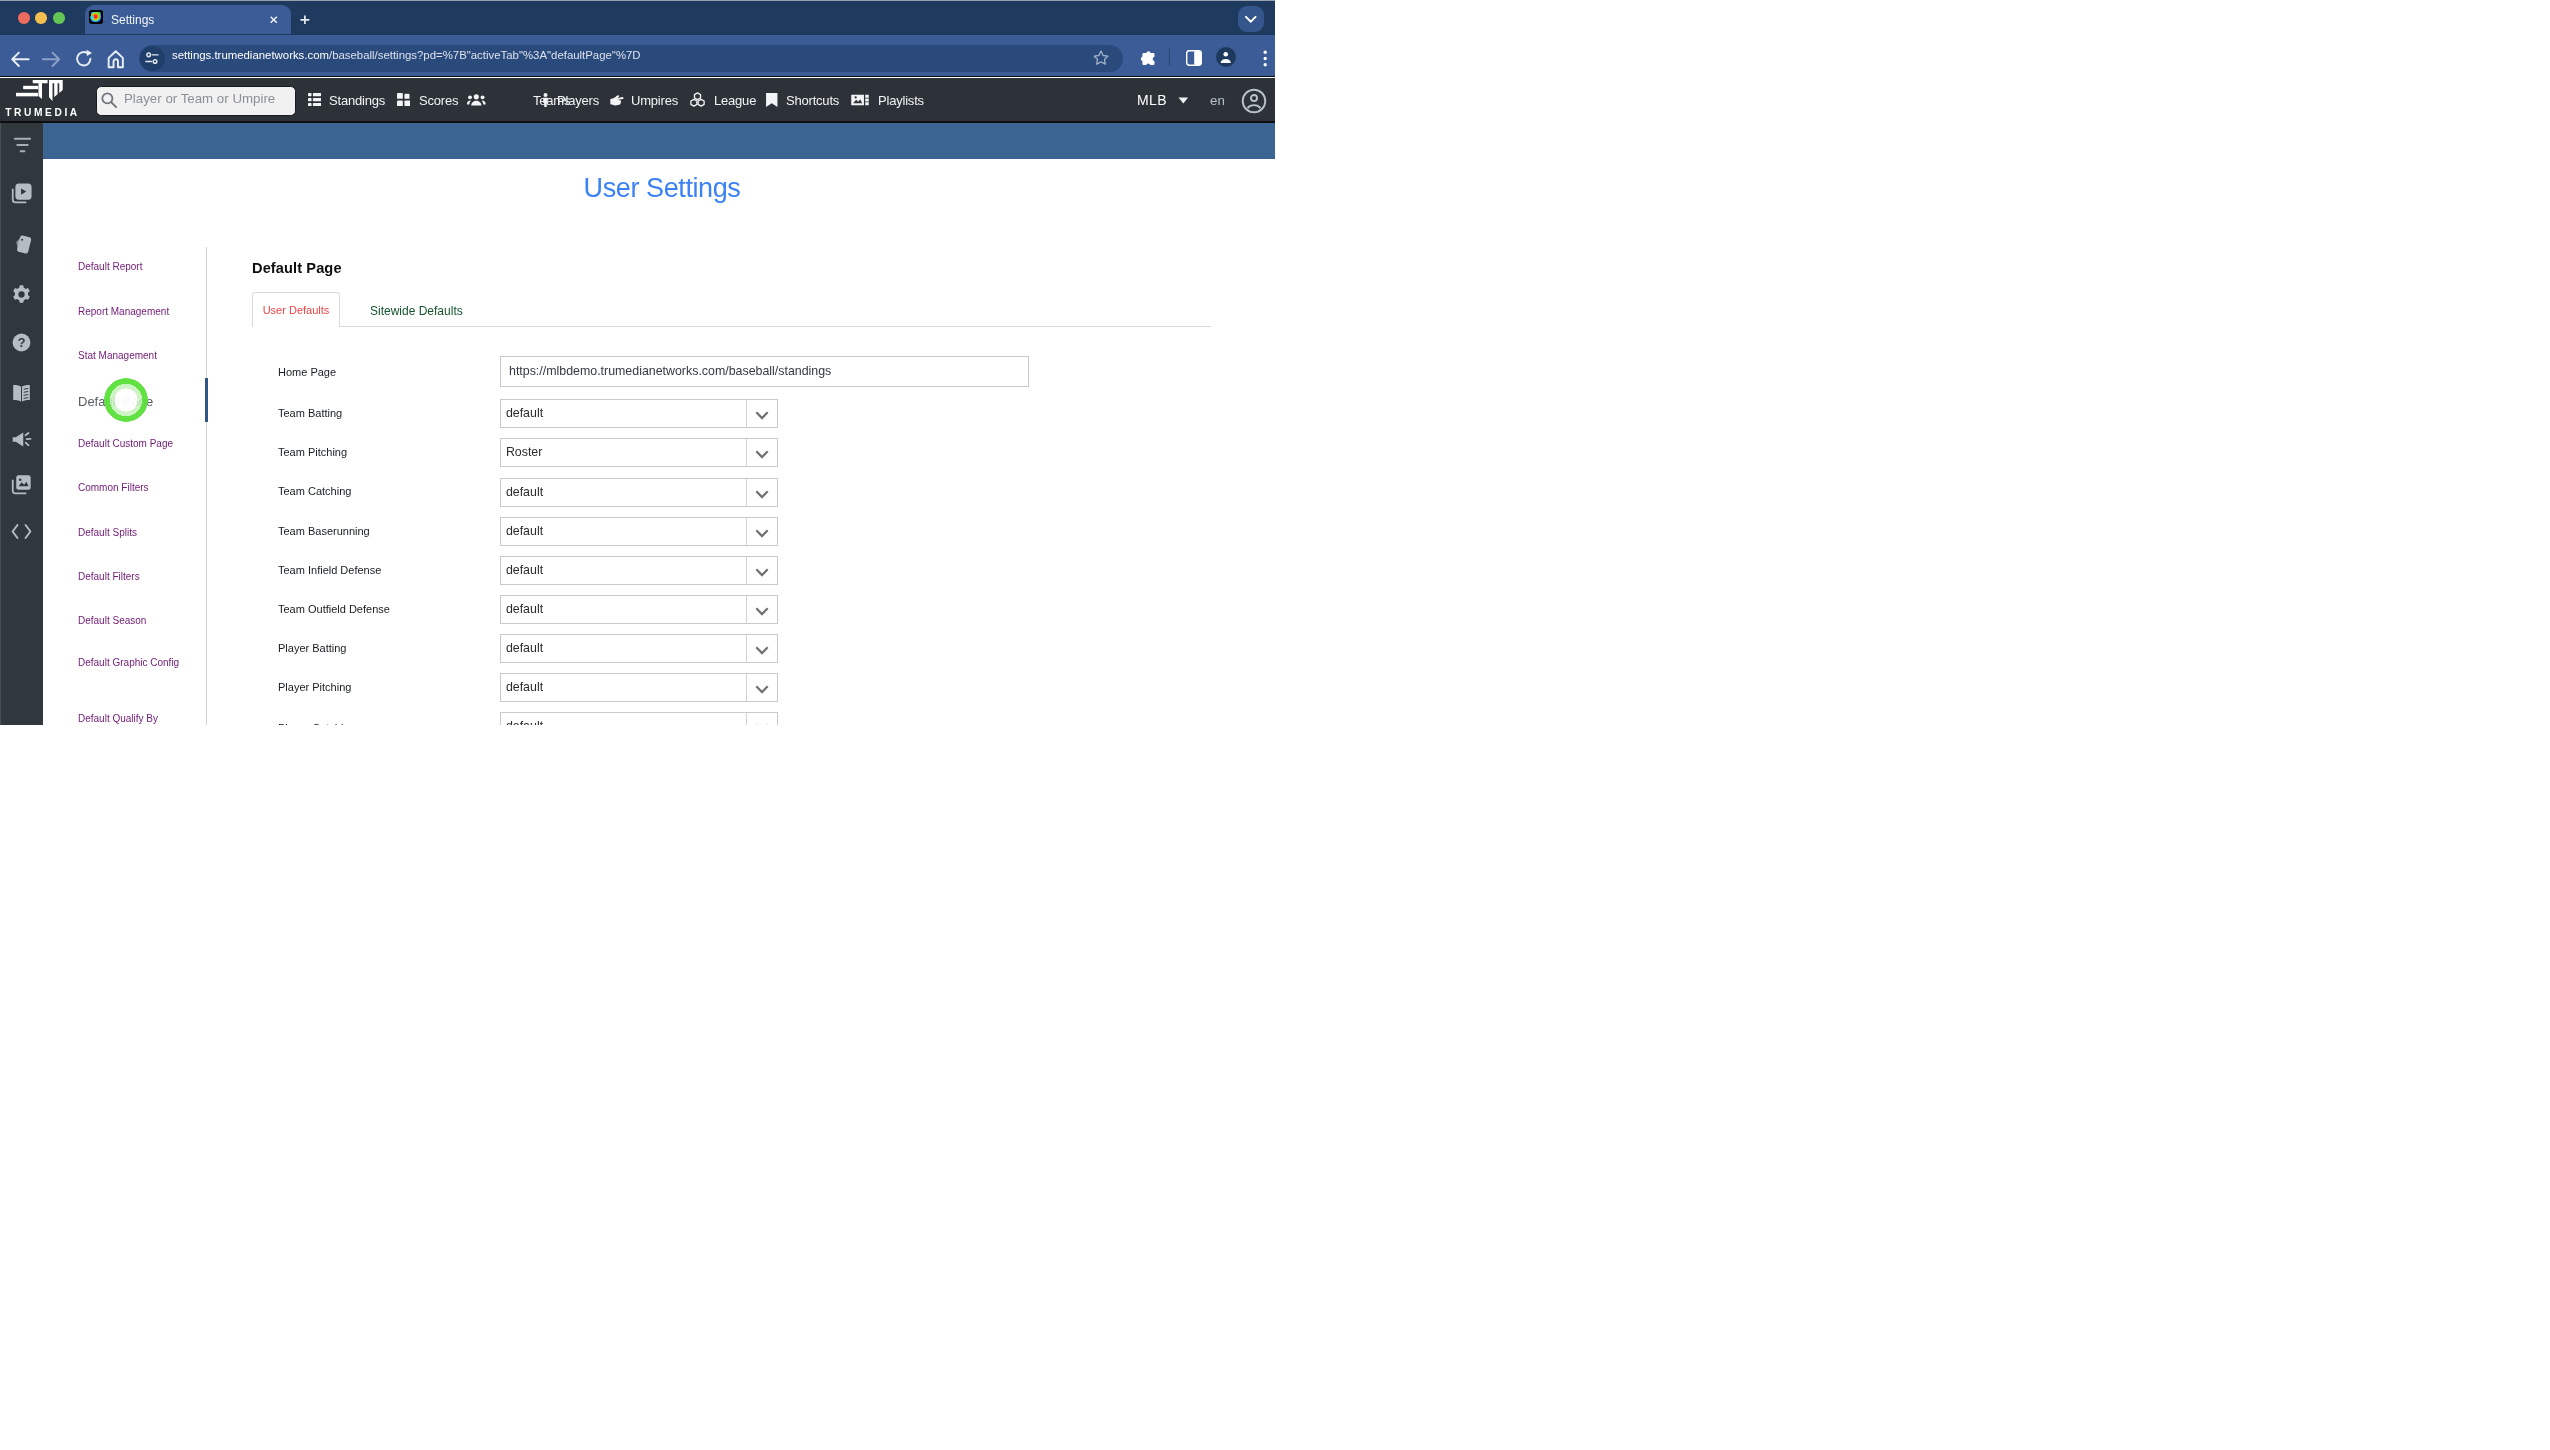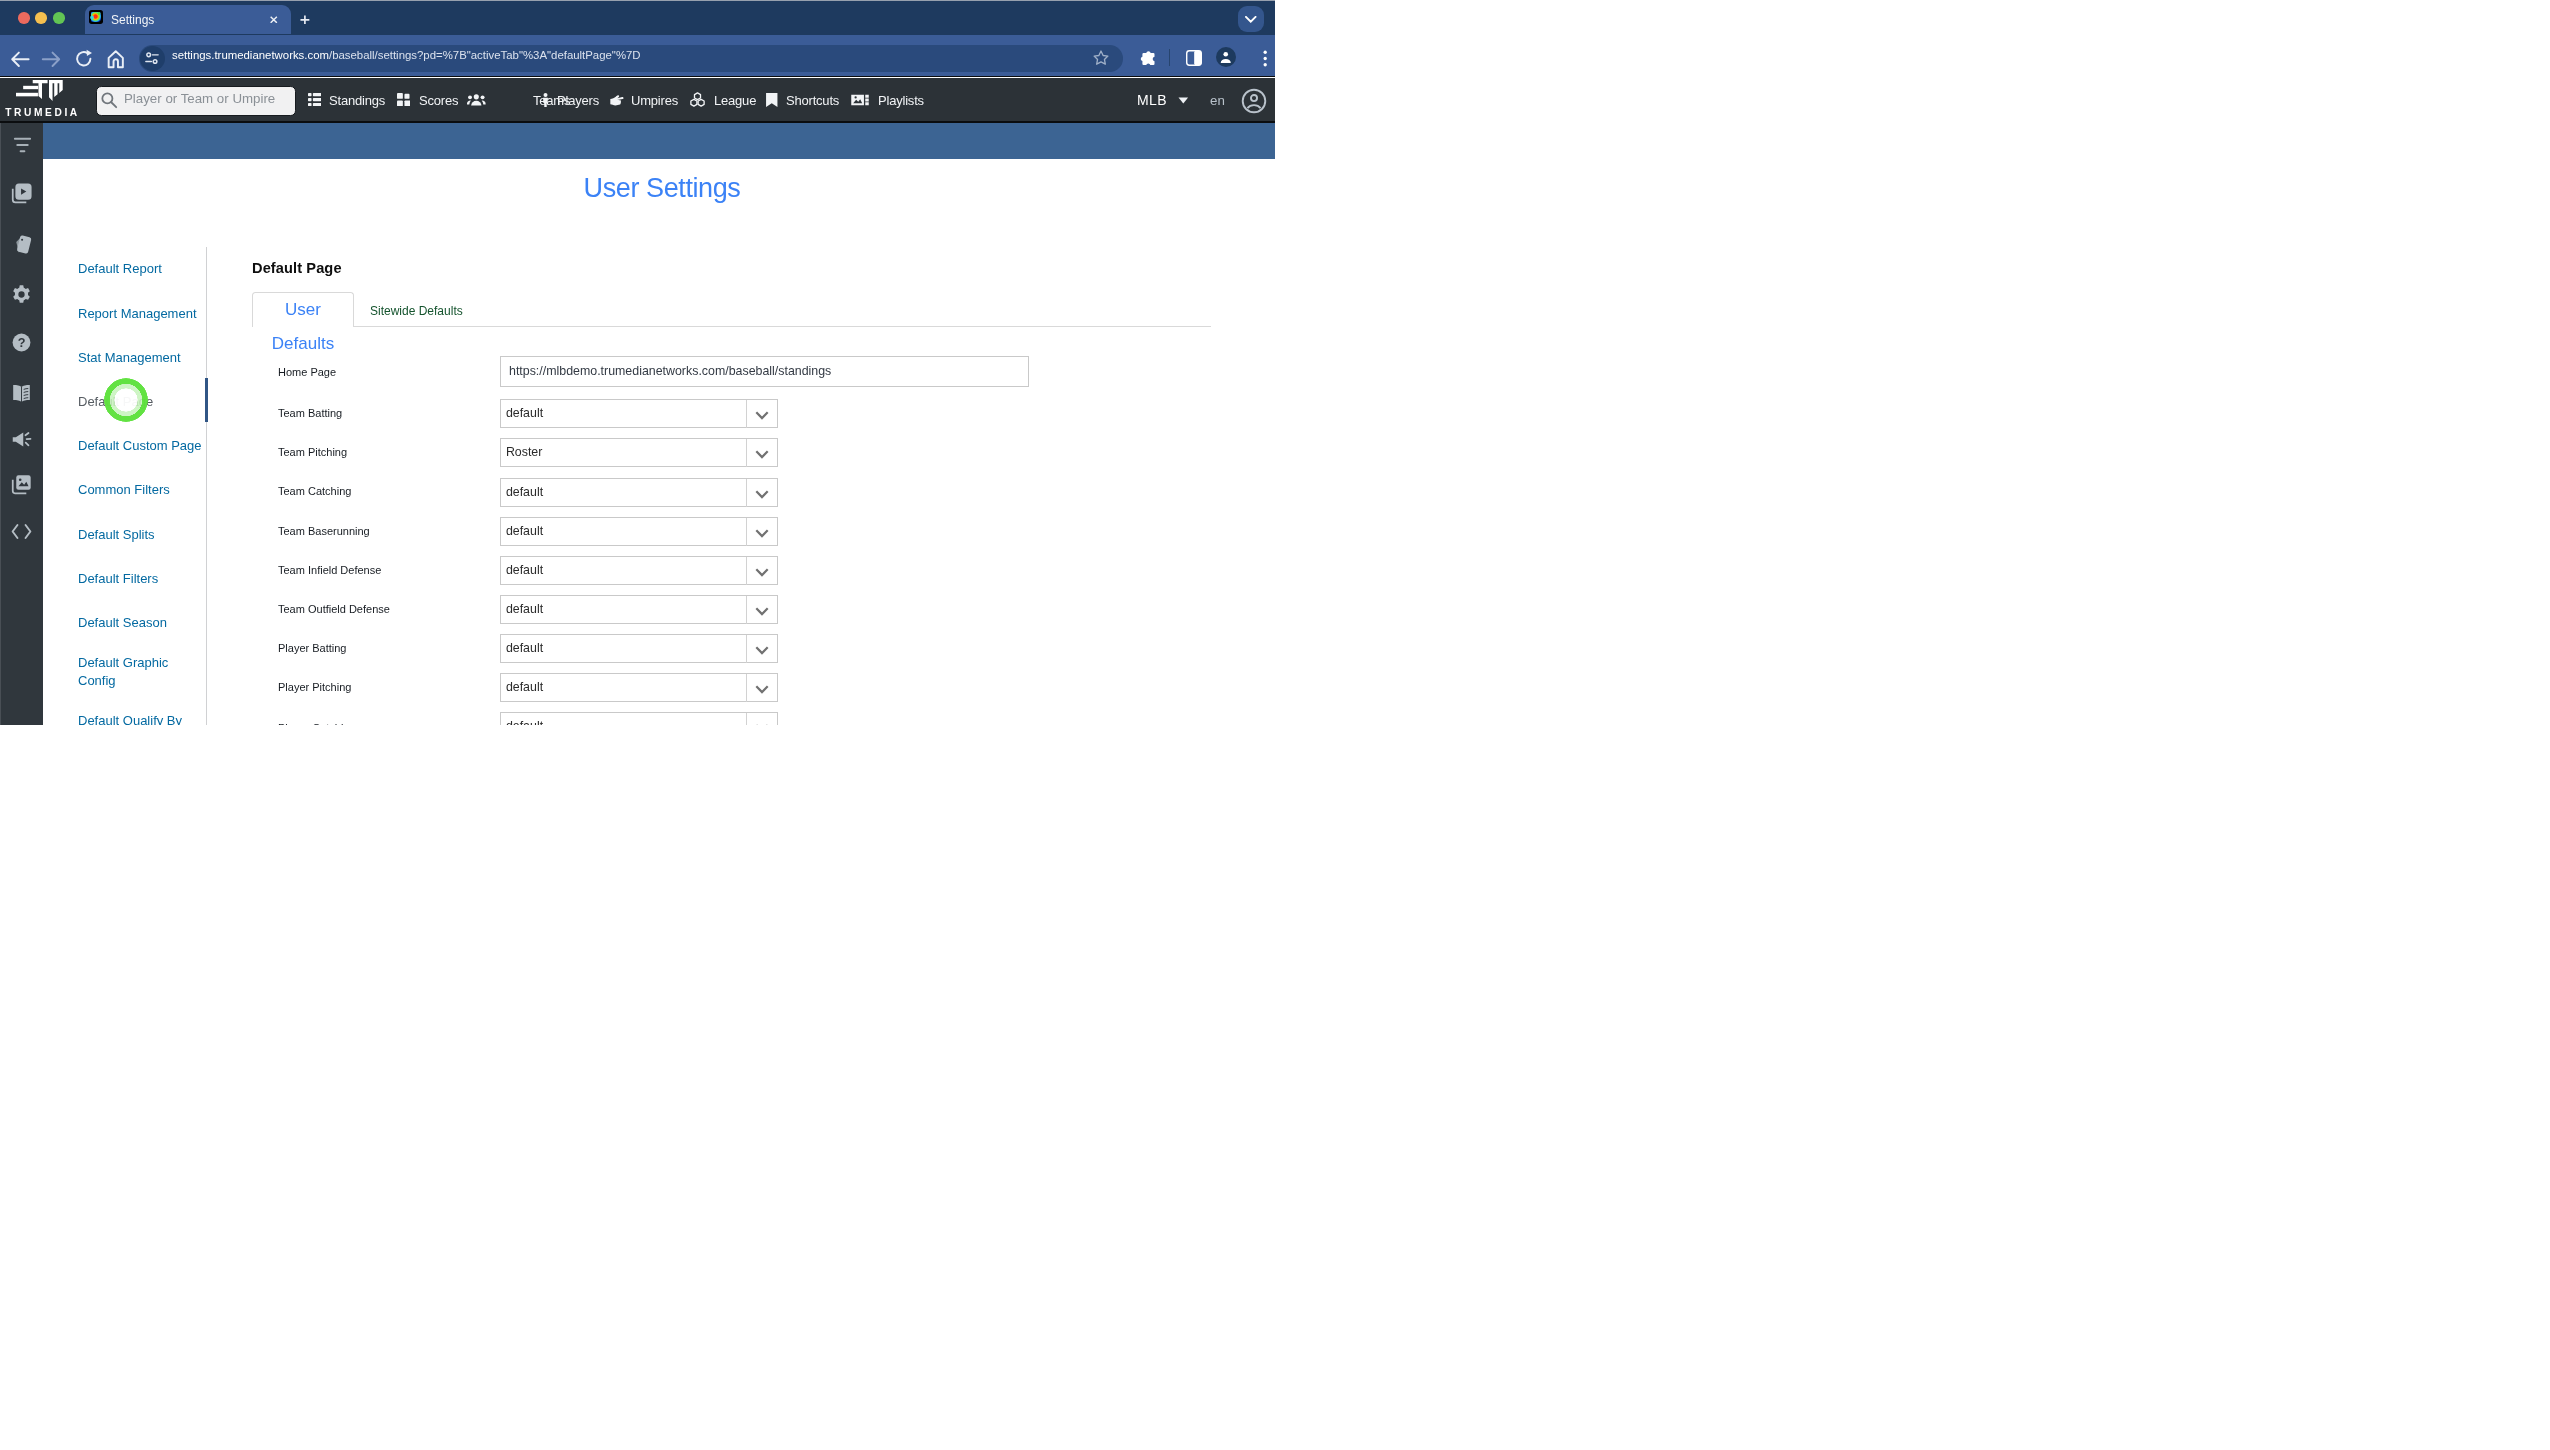--- a/index.html
+++ b/index.html
@@ -25,29 +25,29 @@
 .nav { top:93px; font-size:13px; color:#f2f4f6; letter-spacing:-0.2px; }
 .navicon { top:93px; }
 #mlb { left:1137px; top:92px; font-size:14px; font-weight:500; color:#fff; letter-spacing:0.4px; }
 #en { left:1210px; top:93px; font-size:13.3px; color:#b9c2cb; }
 
 #sidebar { left:0; top:123px; width:43px; height:603px; background:#30373d; border-left:1.8px solid #494f55; }
 .sbicon { left:10.6px; width:21px; height:21px; }
 
 #blueband { left:43px; top:123px; width:1233px; height:36px; background:#3c6493; }
 #title { left:43px; top:173px; width:1238px; text-align:center; font-size:27px; font-weight:400; color:#3b82f6; letter-spacing:-0.4px; }
-.lnav { left:78px; font-size:13px; color:#0369a1; }
+.lnav { left:78px; font-size:10px; color:#701a75; }
 #lnav-active { left:78px; font-size:13px; color:#565c62; }
 #vsep { left:206px; top:247px; width:1.1px; height:479px; background:#d0d1d3; }
 #indicator { left:205px; top:378px; width:2.5px; height:44px; background:#315685; }
 #greenring { left:104px; top:378px; width:44px; height:44px; border-radius:50%;
   background:radial-gradient(circle closest-side, rgba(255,255,255,0.95) 0 52%, rgba(198,243,187,0.85) 53% 73%, rgba(93,225,60,0.97) 74% 99%, rgba(93,225,60,0) 100%); }
 #dpheading { left:252px; top:260px; font-size:14.6px; font-weight:bold; color:#0e0e0e; letter-spacing:0.1px; }
 #tabline { left:252px; top:326px; width:959px; height:0.9px; background:#d9d9d9; }
-#acttab { left:252px; top:292px; width:102px; height:35px; background:#fff; border:0.9px solid #d9d9d9; border-bottom:none; border-radius:3.5px 3.5px 0 0; text-align:center; line-height:34px; font-size:17px; color:#3b82f6; }
+#acttab { left:252px; top:292px; width:88px; height:35px; background:#fff; border:0.9px solid #d9d9d9; border-bottom:none; border-radius:3.5px 3.5px 0 0; text-align:center; line-height:34px; font-size:11px; color:#ef4444; }
 #sitetab { left:370px; top:304px; font-size:12px; color:#14532d; }
 .flabel { left:278px; font-size:11px; font-weight:500; color:#171c22; }
 #homeinput { left:500px; top:356px; width:529px; height:31px; border:0.9px solid #c9c9c9; background:#fff; }
 #homeurl { left:509px; top:364px; font-size:12.4px; color:#333a44; }
 .sel { left:500px; width:278px; height:29px; border:0.9px solid #c9c9c9; background:#fff; }
 .sel .divider { position:absolute; left:245px; top:0; width:0.9px; height:27.5px; background:#d2d2d2; }
 .sel .val { position:absolute; left:4.9px; top:5.8px; font-size:12.4px; color:#2b2b2b; }
 .sel svg { position:absolute; left:254px; top:11px; }
 </style>
 </head>

